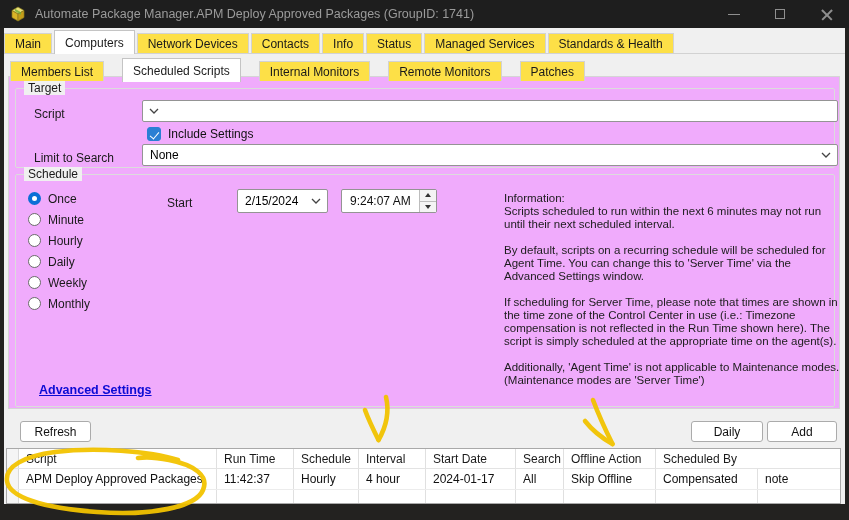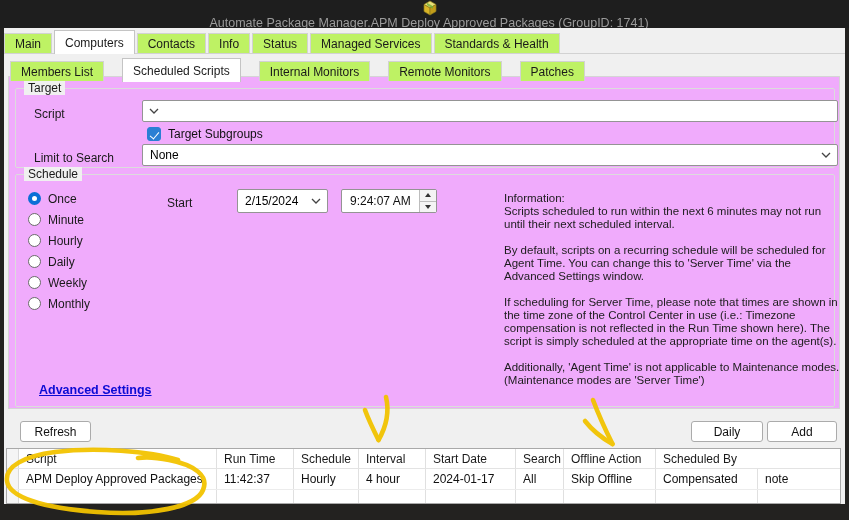--- a/index.html
+++ b/index.html
@@ -1,40 +1,40 @@
 <!DOCTYPE html>
 <html><head>
 <meta charset="utf-8">
 <style>
   * { margin:0; padding:0; box-sizing:border-box; }
   html,body { width:849px; height:520px; }
   body { font-family:"Liberation Sans", sans-serif; background:#232220; position:relative; overflow:hidden; }
   .page { position:absolute; inset:0; }
 
   
-  .titlebar { position:absolute; left:0; top:0; width:849px; height:28px; background:#1e1e1e; display:flex; align-items:center;flex-direction:column; }
+  .titlebar { position:absolute; left:0; top:0; width:849px; height:28px; background:#1e1e1e; display:flex; align-items:center; }
   .titlebar .app-icon { margin-left:10px; width:16px; height:16px; flex:0 0 auto; }
   .titlebar .title-text { margin-left:9px; font-size:12.5px; color:#9b9b9b; white-space:nowrap; }
   .win-controls { margin-left:auto; display:flex; align-items:center; height:100%; }
   .win-btn { width:46px; height:28px; display:flex; align-items:center; justify-content:center; cursor:default; }
   .glyph-min { width:12px; height:0; border-top:1.6px solid #8f8f8f; }
   .glyph-max { width:10px; height:10px; border:1.4px solid #8f8f8f; }
   .glyph-close { width:11px; height:11px; position:relative; }
   .glyph-close::before,.glyph-close::after { content:""; position:absolute; left:-1px; top:5px; width:14px; height:1.6px; background:#8f8f8f; }
   .glyph-close::before { transform:rotate(45deg); }
   .glyph-close::after { transform:rotate(-45deg); }
 
   
   .content { position:absolute; left:4px; top:28px; width:841px; height:476px; background:#f0f0f0; font-size:12px; color:#111; }
 
   
   .tabrow { position:absolute; display:flex; align-items:flex-end; }
   .tabrow-1 { left:0; top:2px; height:24px; width:841px; border-bottom:1px solid #d2d2d2; }
   .tabrow-2 { left:6px; top:29px; height:24px; width:835px;gap:16px; }
-  .tab { height:20px; padding:3px 10px 2px; background:#bef264; border:1px solid #d2d2d2; border-bottom:none; font-size:12px; color:#1a1a1a; white-space:nowrap; margin-right:0; position:relative; }
+  .tab { height:20px; padding:3px 10px 2px; background:#fde047; border:1px solid #d2d2d2; border-bottom:none; font-size:12px; color:#1a1a1a; white-space:nowrap; margin-right:0; position:relative; }
   .tab + .tab { margin-left:2px; }
   .tab.active { height:24px; background:#ffffff; z-index:3; margin-bottom:-1px; border-color:#c4c4c4; padding-top:5px; }
 
   
   .panel { position:absolute; left:4px; top:48px; width:832px; height:333px; border:1px solid #d5d5d5; background:#f0abfc; z-index:1; }
 
   .groupbox { position:absolute; border:1px solid #dcdcdc; border-radius:2px; }
   .groupbox > .group-label { position:absolute; top:-8px; left:8px; background:#f0f0f0; padding:0 4px; font-size:12px; color:#1a1a1a; }
   .group-target { left:6px; top:11px; width:820px; height:80px; }
   .group-schedule { left:6px; top:97px; width:820px; height:233px; }
@@ -113,20 +113,21 @@
           <div class="glyph-close"></div>
         </div>
     </div>
   </div>
 
   <div class="content">
 
     <div class="tabrow tabrow-1">
       <div class="tab">Main</div>
       <div class="tab active">Computers</div>
+      <div class="tab">Network Devices</div>
       <div class="tab">Contacts</div>
       <div class="tab">Info</div>
       <div class="tab">Status</div>
       <div class="tab">Managed Services</div>
       <div class="tab">Standards &amp; Health</div>
     </div>
 
     <div class="tabrow tabrow-2" style="z-index:2;">
       <div class="tab">Members List</div>
       <div class="tab active">Scheduled Scripts</div>
@@ -142,21 +143,21 @@
         <span class="field-label" style="left:18px; top:18px;">Script</span>
         <div class="combo" style="left:126px; top:11px; width:696px; height:22px;">
           <span class="chevron">
             <svg width="10" height="6" viewBox="0 0 10 6">
                 <polyline points="1,1 5,5 9,1" fill="none" stroke="#444" stroke-width="1.3"></polyline>
               </svg>
           </span>
         </div>
         <div class="checkline" style="left:131px; top:38px;">
           <div class="checkbox"></div>
-          <span>Target Subgroups</span>
+          <span>Include Settings</span>
         </div>
         <span class="field-label" style="left:18px; top:62px;">Limit to Search</span>
         <div class="combo" style="left:126px; top:55px; width:696px; height:22px;">
           <span class="combo-text">None</span>
           <span class="chevron">
             <svg width="10" height="6" viewBox="0 0 10 6">
                 <polyline points="1,1 5,5 9,1" fill="none" stroke="#444" stroke-width="1.3"></polyline>
               </svg>
           </span>
         </div>

